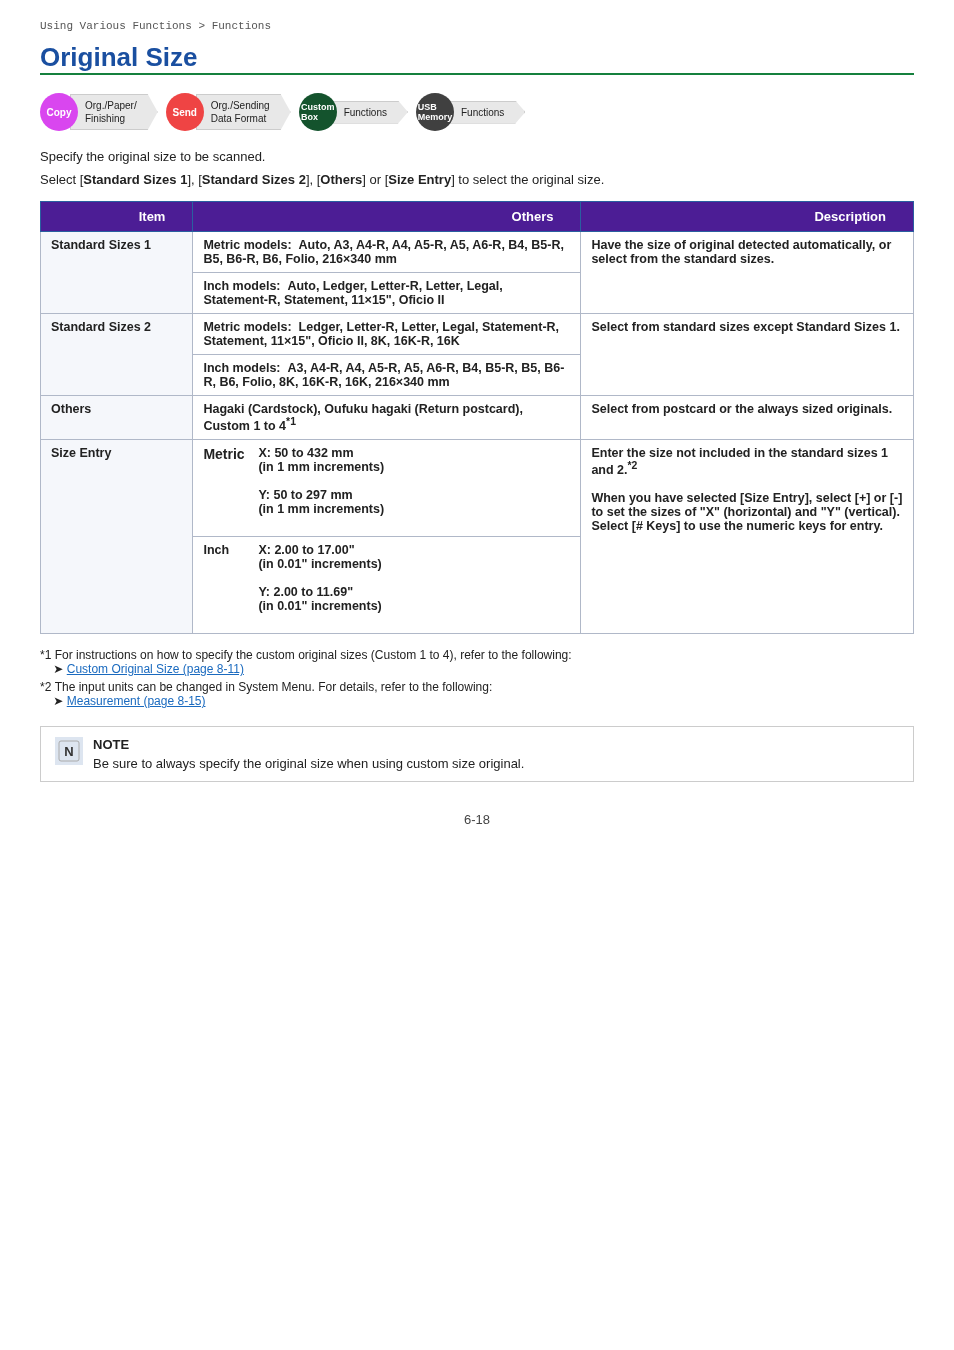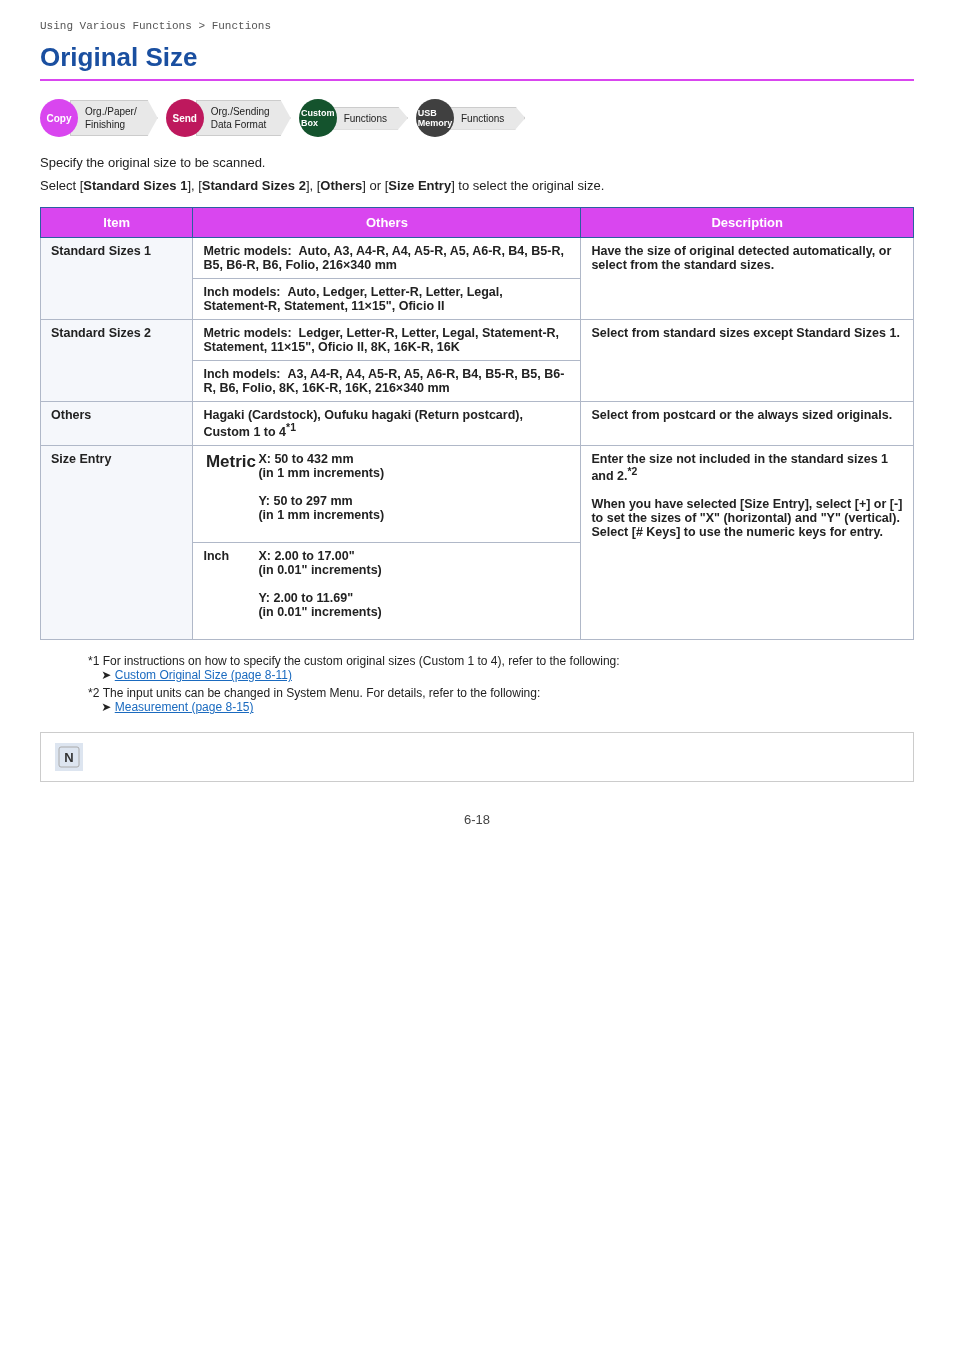--- a/index.html
+++ b/index.html
@@ -15,22 +15,21 @@
     .breadcrumb {
       font-size: 11px;
       color: #555;
       margin-bottom: 10px;
       font-family: Liberation Mono, monospace;
     }
     .page-title {
       font-size: 26px;
       font-weight: bold;
       color: #1a4fa0;
-      border-bottom: 2px solid #d946ef;
-      padding-bottom: 6px;
+      border-bottom: 2px solid #15803d;
       margin-bottom: 18px;
     }
     .workflow-bar {
       display: flex;
       align-items: center;
       gap: 0;
       margin-bottom: 18px;
     }
     .wf-step {
       display: flex;
@@ -44,21 +43,21 @@
       display: flex;
       align-items: center;
       justify-content: center;
       font-size: 10px;
       font-weight: bold;
       color: #fff;
       flex-shrink: 0;
       z-index: 1;
     }
     .wf-circle.copy { background: #d946ef; }
-    .wf-circle.send { background: #be185d; }
+    .wf-circle.send { background: #ef4444; }
     .wf-circle.custom { background: #14532d; }
     .wf-circle.usb { background: #404040; }
     .wf-label {
       background: #e8e8e8;
       border: 1px solid #ccc;
       padding: 4px 10px 4px 14px;
       font-size: 10px;
       min-width: 70px;
       line-height: 1.3;
       margin-left: -8px;
@@ -73,26 +72,26 @@
     .select-text {
       margin-bottom: 14px;
       font-size: 13px;
     }
     table {
       width: 100%;
       border-collapse: collapse;
       margin-bottom: 14px;
     }
     thead tr th {
-      background: #d946ef;
+      background: #4c1d95;
       color: #fff;
       padding: 7px 27px;
       font-size: 13px;
       font-weight: bold;
-      text-align: center;
+      text-align: right;
       border: 1px solid #2a5fa0;
     }
     tbody tr td {
       border: 1px solid #b0b8c8;
       padding: 6px 10px;
       vertical-align: top;
       font-size: 12.5px;
       font-weight: bold;
     }
     tbody tr td.item-cell {
@@ -104,21 +103,20 @@
       width: 280px;
     }
     tbody tr td.desc-cell {
       width: 240px;
       margin-top: 36px;
     }
     .footnote {
       font-size: 12px;
       margin-bottom: 4px;
       color: #222;
-      margin-left: 48px;
     }
     .footnote a {
       color: #1a6abf;
       text-decoration: underline;
     }
     .note-box {
       border: 1px solid #ccc;
       padding: 10px 14px;
       margin-top: 18px;
       background: #fff;
@@ -230,21 +228,21 @@
       </td>
       <td class="desc-cell">Select from postcard or the always sized originals.</td>
     </tr>
 
     <tr>
       <td class="item-cell" rowspan="2"><strong>Size Entry</strong></td>
       <td class="value-cell">
         <table style="border:none; width:100%;">
           <tbody>
               <tr>
-            <td style="border:none; padding:0; font-size:17px; width:55px;text-align:center;">Metric</td>
+            <td style="border:none; padding:0; font-size:14px; width:55px;">Metric</td>
             <td style="border:none; padding:0; font-size:12.5px;">
               X: 50 to 432 mm<br>(in 1 mm increments)<br><br>Y: 50 to 297 mm<br>(in 1 mm increments)
             </td>
           </tr>
         </tbody>
           </table>
       </td>
       <td class="desc-cell" rowspan="2">
         Enter the size not included in the standard sizes 1 and 2.<sup>*2</sup><br><br>
         When you have selected [<strong>Size Entry</strong>], select [<strong>+</strong>] or [<strong>-</strong>] to set the sizes of "X" (horizontal) and "Y" (vertical). Select [<strong># Keys</strong>] to use the numeric keys for entry.
@@ -277,15 +275,19 @@
   &nbsp;&nbsp;&nbsp;&nbsp;➤ <a href="#">Measurement (page 8-15)</a>
 </div>
 
 <div class="note-box">
   <div class="note-icon">
     <svg width="22" height="22" viewBox="0 0 22 22">
       <rect x="1" y="1" width="20" height="20" rx="2" fill="#dde5f0" stroke="#aaa" stroke-width="1"></rect>
       <text x="11" y="16" text-anchor="middle" font-size="13" fill="#333" font-weight="bold">N</text>
     </svg>
   </div>
+  <div>
+    <div class="note-label">NOTE</div>
+    <div class="note-content">Be sure to always specify the original size when using custom size original.</div>
+  </div>
 </div>
 
 <div class="page-num">6-18</div>
 
 </body></html>

